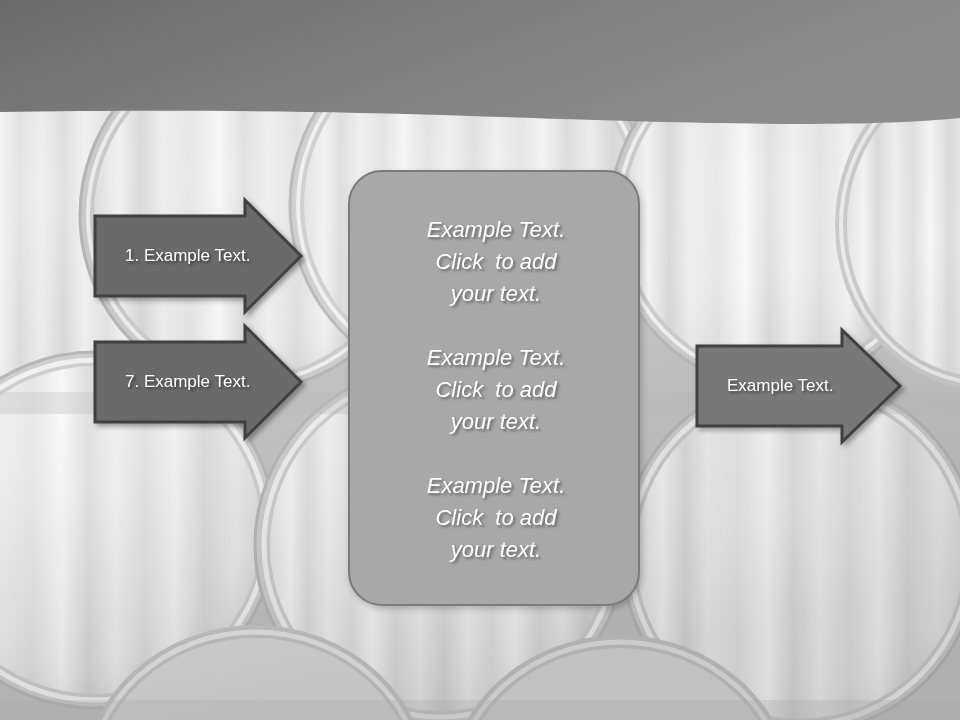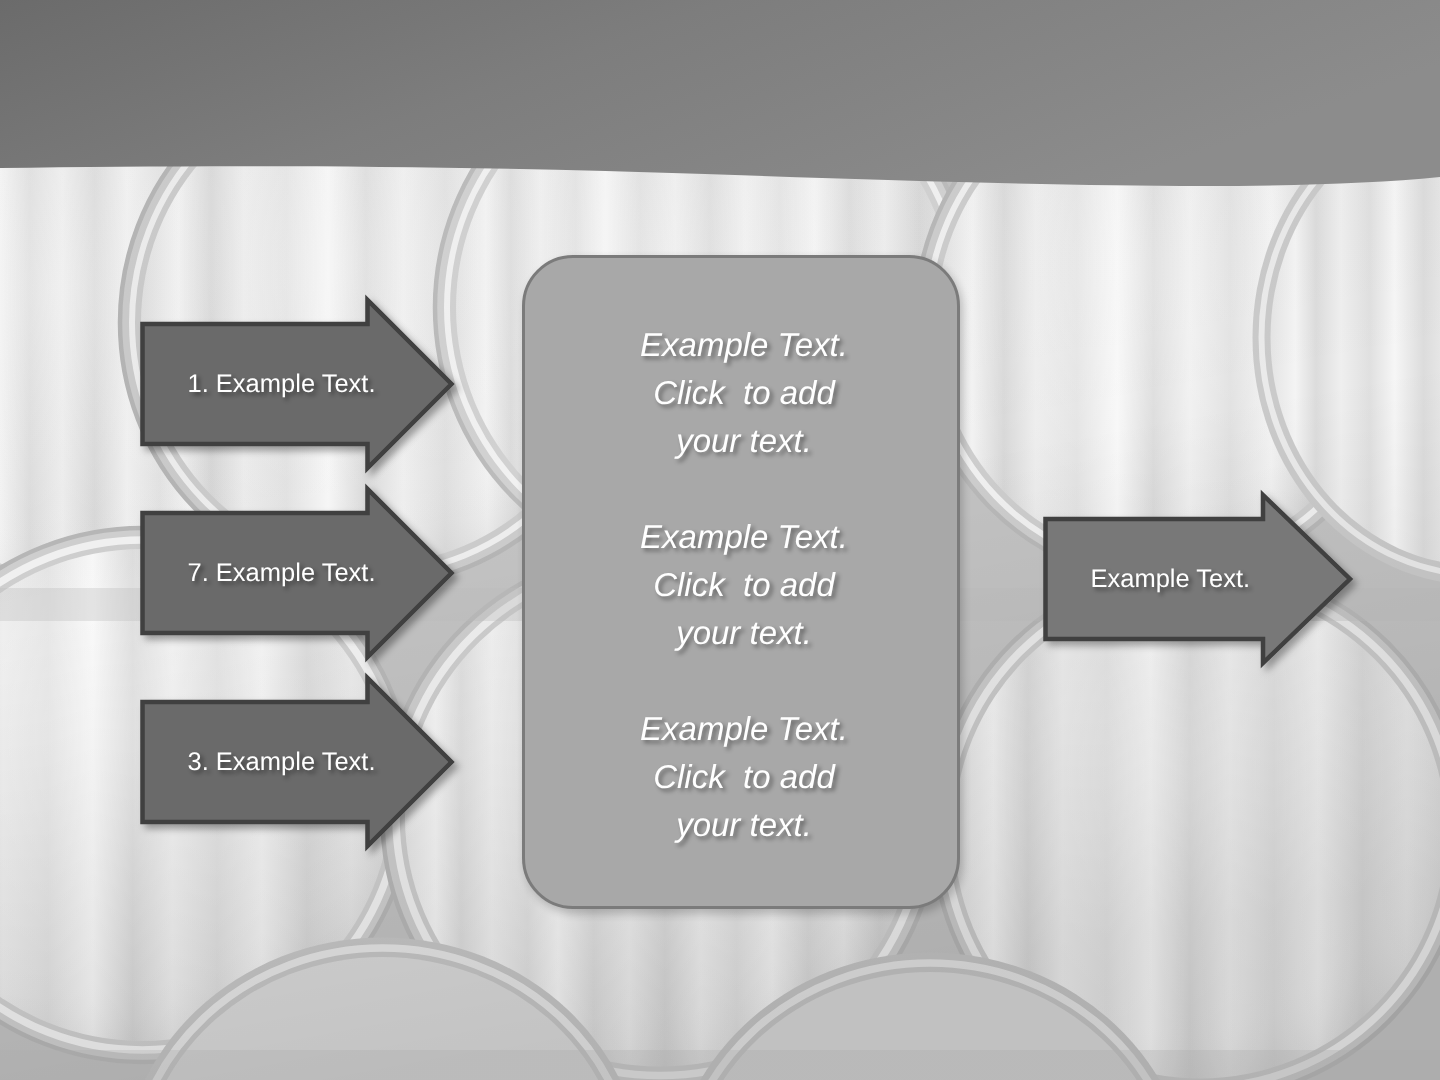--- a/index.html
+++ b/index.html
@@ -272,31 +272,20 @@
       <defs>
         <filter id="arrShadow2" x="-30%" y="-30%" width="180%" height="180%">
           <feDropShadow dx="3" dy="3" stdDeviation="2.5" flood-color="#000000" flood-opacity="0.35"></feDropShadow>
         </filter>
       </defs>
       <polygon points="2,18 152,18 152,2 208,58 152,114 152,98 2,98" fill="#6b6b6b" stroke="#3f3f3f" stroke-width="3" stroke-linejoin="miter" filter="url(#arrShadow2)"></polygon>
     </svg>
     <span class="arrow-label">7. Example Text.</span>
   </div>
 
-  <div class="arrow arrow-left" id="arrow-3">
-    <svg width="210" height="116" viewBox="0 0 210 116" aria-hidden="true">
-      <defs>
-        <filter id="arrShadow3" x="-30%" y="-30%" width="180%" height="180%">
-          <feDropShadow dx="3" dy="3" stdDeviation="2.5" flood-color="#000000" flood-opacity="0.35"></feDropShadow>
-        </filter>
-      </defs>
-      <polygon points="2,18 152,18 152,2 208,58 152,114 152,98 2,98" fill="#6b6b6b" stroke="#3f3f3f" stroke-width="3" stroke-linejoin="miter" filter="url(#arrShadow3)"></polygon>
-    </svg>
-    <span class="arrow-label">3. Example Text.</span>
-  </div>
 
   <div id="center-panel">
     <div id="center-text">
 
       <div class="center-block">
         <span class="center-line">Example Text.</span>
         <span class="center-line">Click  to add</span>
         <span class="center-line">your text.</span>
       </div>
 

